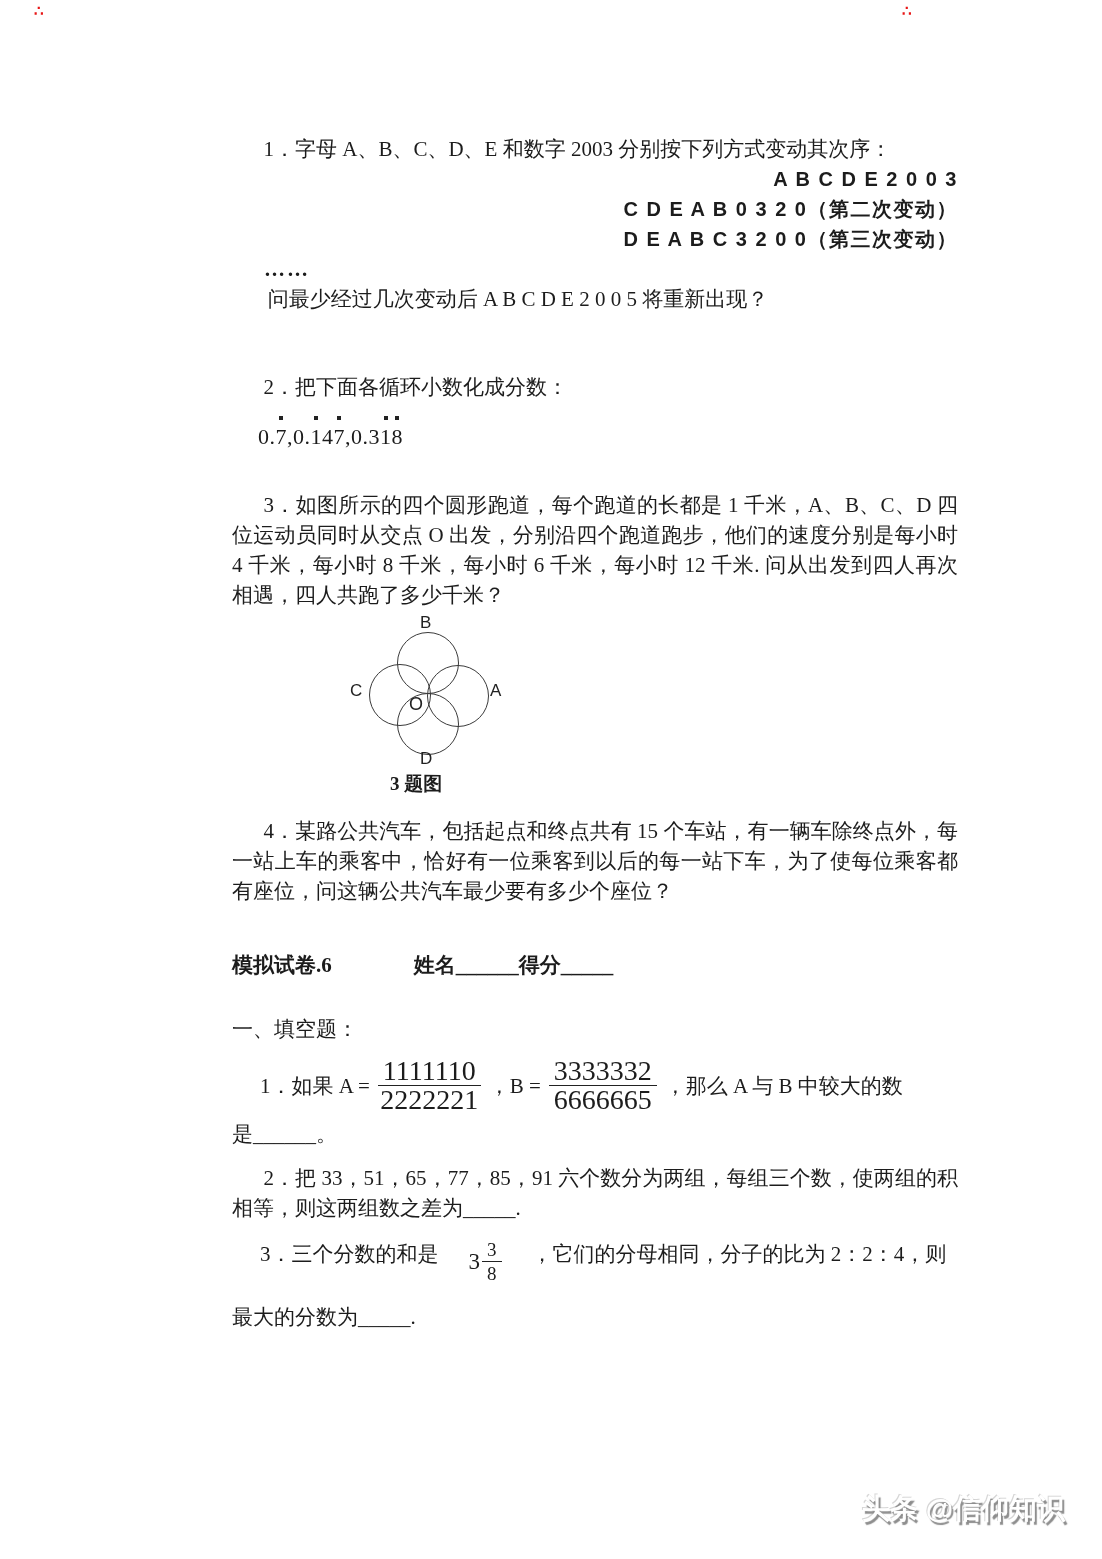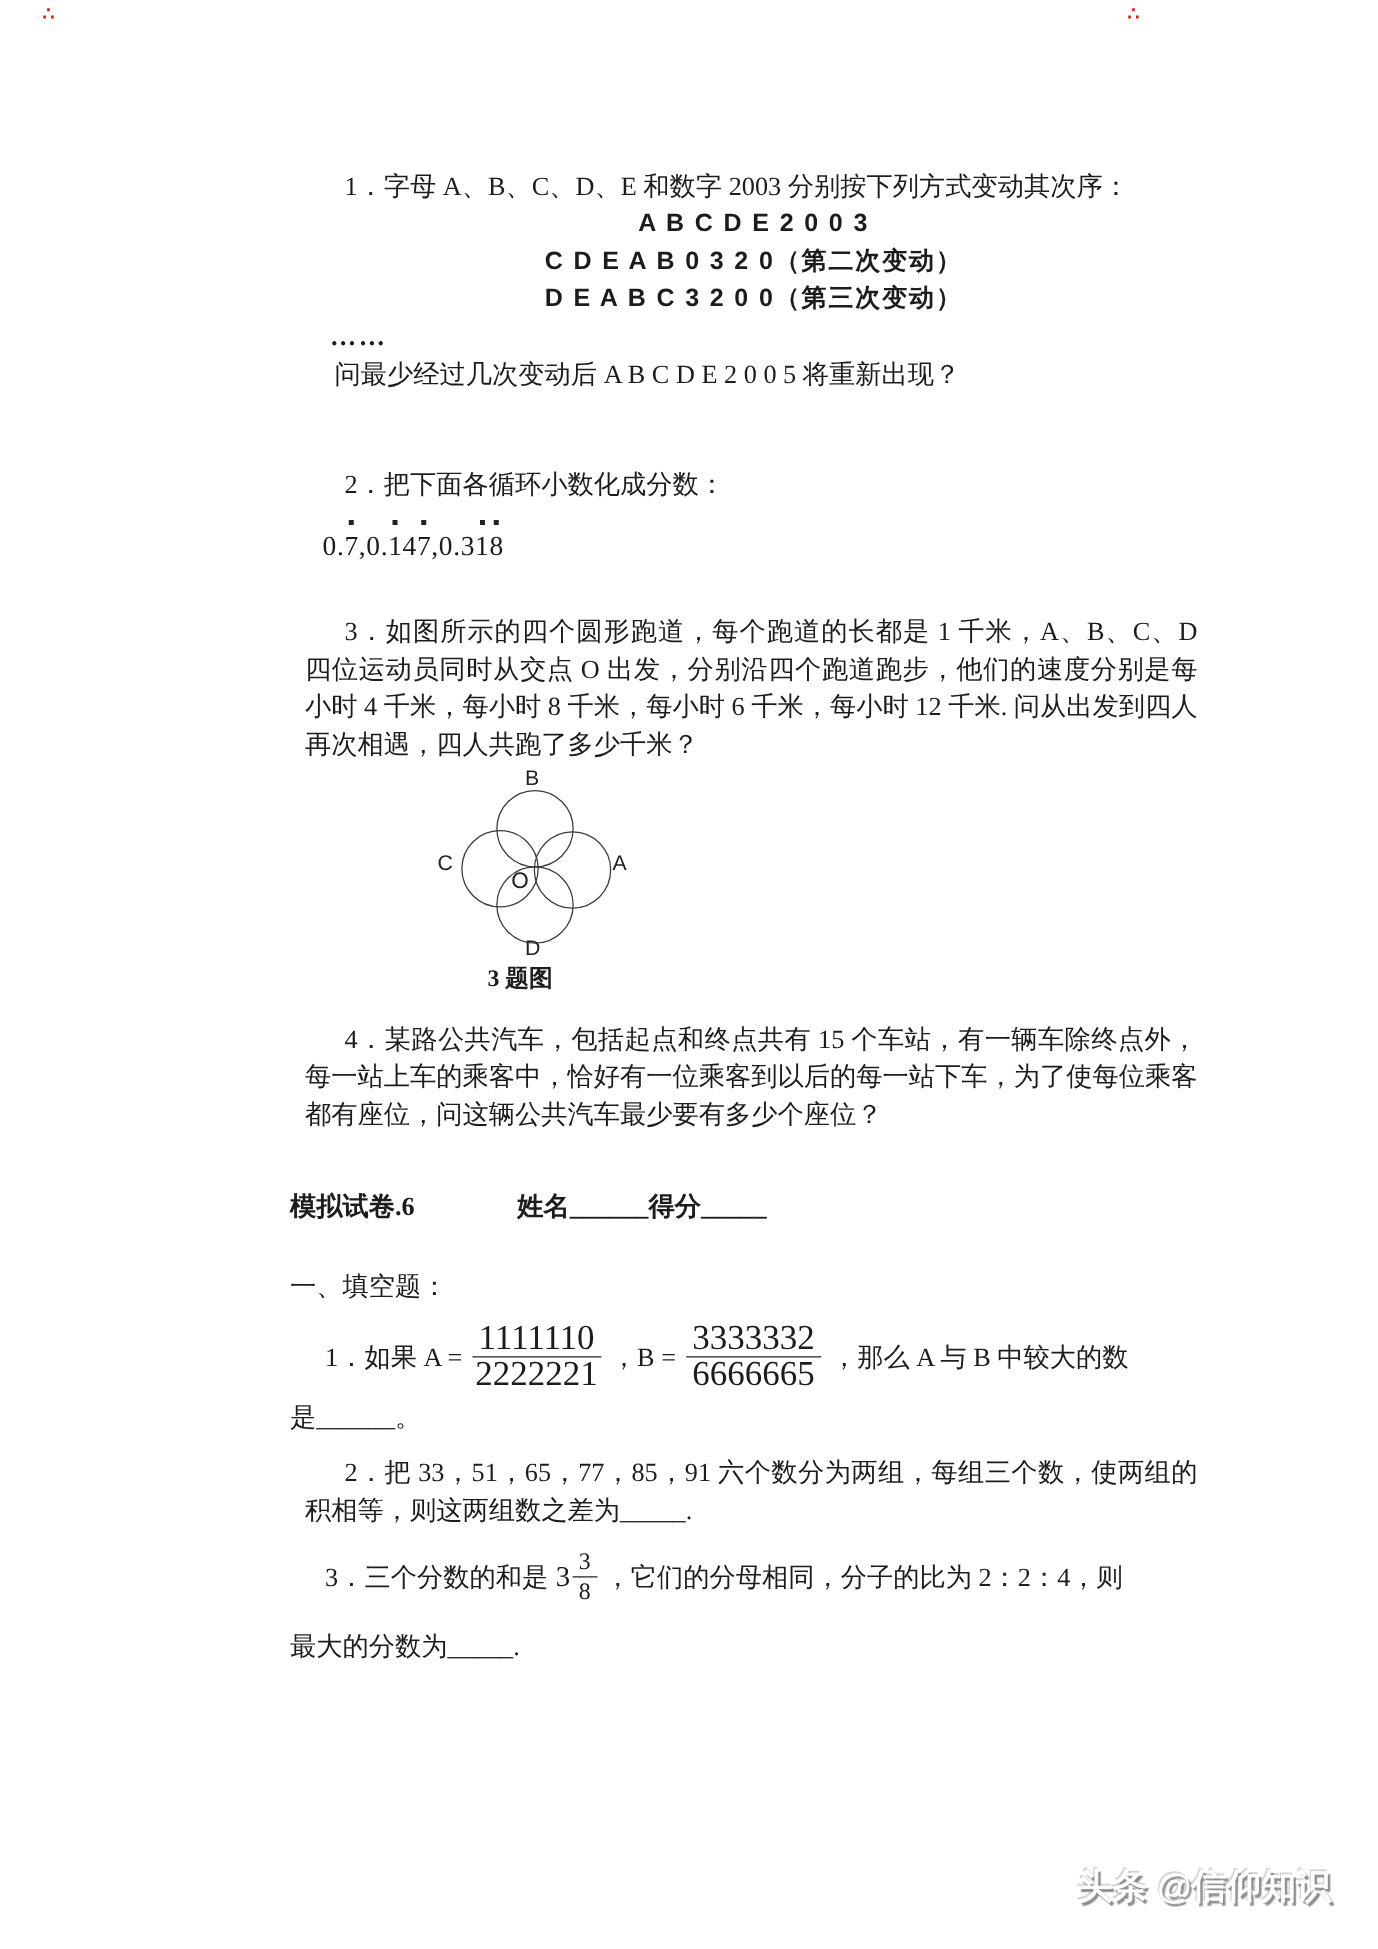--- a/index.html
+++ b/index.html
@@ -7,25 +7,25 @@
     width:1102px;height:1559px;background:#ffffff;position:relative;overflow:hidden;
     font-family:"Liberation Serif","DejaVu Serif",serif;color:#1c1c1c;
   }
   .corner-mark{position:absolute;top:2px;font-size:15px;color:#e81414;font-weight:bold;}
   .corner-mark.left{left:34px;}
   .corner-mark.right{left:902px;}
   .content{
     position:absolute;left:232px;top:134px;width:726px;
     font-size:21px;line-height:30px;text-align:justify;
   }
-  .indent{text-indent:1.5em;margin-left:12px;}
+  .indent{text-indent:1.5em;}
   .q-indent{text-indent:1.7em;}
   .seq{
     font-family:"Liberation Sans","DejaVu Sans",sans-serif;font-weight:bold;
-    font-size:20px;letter-spacing:1.5px;line-height:30px;margin-left:16px;text-align:center;
+    font-size:20px;letter-spacing:1.5px;line-height:30px;margin-left:16px;text-align:right;
   }
   .dots-row{margin-left:32px;font-weight:bold;letter-spacing:2px;}
   .q2-block{margin-top:58px;}
   .dec-line{margin-left:26px;margin-top:12px;font-size:22px;letter-spacing:0.5px;line-height:26px;padding-top:10px;text-align:left;}
   .rdot{position:relative;display:inline-block;}
   .rdot::after{content:"";position:absolute;width:4px;height:4px;background:#222;top:-8px;left:50%;transform:translateX(-50%);}
   .q3-block{margin-top:40px;}
   .figure{position:relative;width:210px;height:196px;margin-left:98px;margin-top:2px;text-align:left;}
   .circle{position:absolute;width:62px;height:62px;border:1px solid #3a3a3a;border-radius:50%;box-sizing:border-box;}
   .c-top{left:67px;top:20px;}
@@ -43,21 +43,21 @@
   .hdr{margin-top:44px;font-weight:bold;text-align:left;}
   .hdr-right{display:inline-block;margin-left:82px;}
   .section-title{margin-top:34px;text-align:left;}
   .eqline{margin-top:14px;display:flex;align-items:center;white-space:nowrap;text-align:left;}
   .eq-lead{margin-left:28px;}
   .frac{display:inline-flex;flex-direction:column;text-align:center;vertical-align:middle;margin:0 8px;line-height:26px;font-size:28px;}
   .frac .num{display:block;border-bottom:1.5px solid #222;padding:0 5px 1px 5px;}
   .frac .den{display:block;padding-top:1px;}
   .blank-line{margin-top:6px;text-align:left;}
   .fq2-block{margin-top:14px;}
-  .mixline{margin-top:16px;display:flex;align-items:center;white-space:nowrap;text-align:left;}
+  .mixline{margin-top:16px;display:flex;align-items:flex-start;white-space:nowrap;text-align:left;gap:24px;}
   .mixed{display:inline-flex;align-items:center;margin:0 6px;}
   .mixed .whole{font-size:23px;margin-right:2px;}
   .mixed .frac{margin:0;font-size:19px;line-height:21px;}
   .fq3-blank{margin-top:18px;text-align:left;}
   .watermark{
     position:absolute;left:862px;top:1490px;
     font-family:"Liberation Sans","DejaVu Sans",sans-serif;font-weight:bold;font-size:28px;
     color:#ffffff;text-shadow:2px 3px 1px #8d8d8d, -1px -1px 0 #d6d6d6;white-space:nowrap;
   }
 </style>

